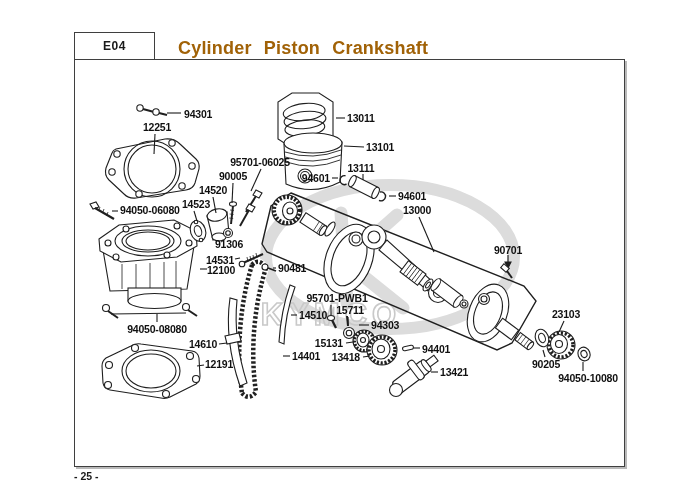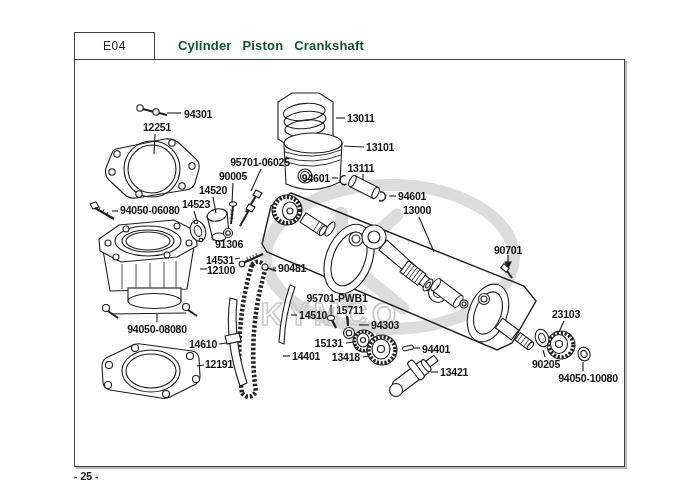--- a/index.html
+++ b/index.html
@@ -2,22 +2,22 @@
 <html><head>
 <meta charset="utf-8">
 <style>
   html,body{margin:0;padding:0;background:#fff;}
   .page{position:relative;width:700px;height:495px;background:#fff;overflow:hidden;
         font-family:"Liberation Sans",sans-serif;}
   .frame{position:absolute;left:74px;top:59px;width:549px;height:406px;
          border:1.5px solid #3f3f3f;box-shadow:2px 2px 0 #b9b9b9;background:transparent;}
   .code-box{position:absolute;left:74px;top:32px;width:79px;height:26px;
             border:1.5px solid #3f3f3f;background:#fff;display:flex;align-items:center;justify-content:center;
-            font-weight:normal;font-size:12px;color:#1a1a1a;letter-spacing:.5px;}
-  .title{position:absolute;left:178px;top:38px;font-weight:bold;font-size:13px;color:#14532d;
+            font-weight:bold;font-size:12px;color:#1a1a1a;letter-spacing:.5px;}
+  .title{position:absolute;left:178px;top:38px;font-weight:bold;font-size:18px;color:#a16207;
          word-spacing:7px;letter-spacing:.2px;}
   .footer{position:absolute;left:74px;top:470px;width:549px;text-align:left;
           font-weight:bold;font-size:10.5px;color:#1a1a1a;}
   svg.diagram{position:absolute;left:0;top:0;}
   .part-label{font-family:"Liberation Sans",sans-serif;font-size:10.5px;font-weight:bold;
               fill:#101010;letter-spacing:-0.2px;}
   .wm-text{font-family:"Liberation Sans",sans-serif;font-size:31px;font-weight:bold;
            letter-spacing:5px;fill:none;stroke:#c9c9c9;stroke-width:1.6px;}
 </style>
 </head>

